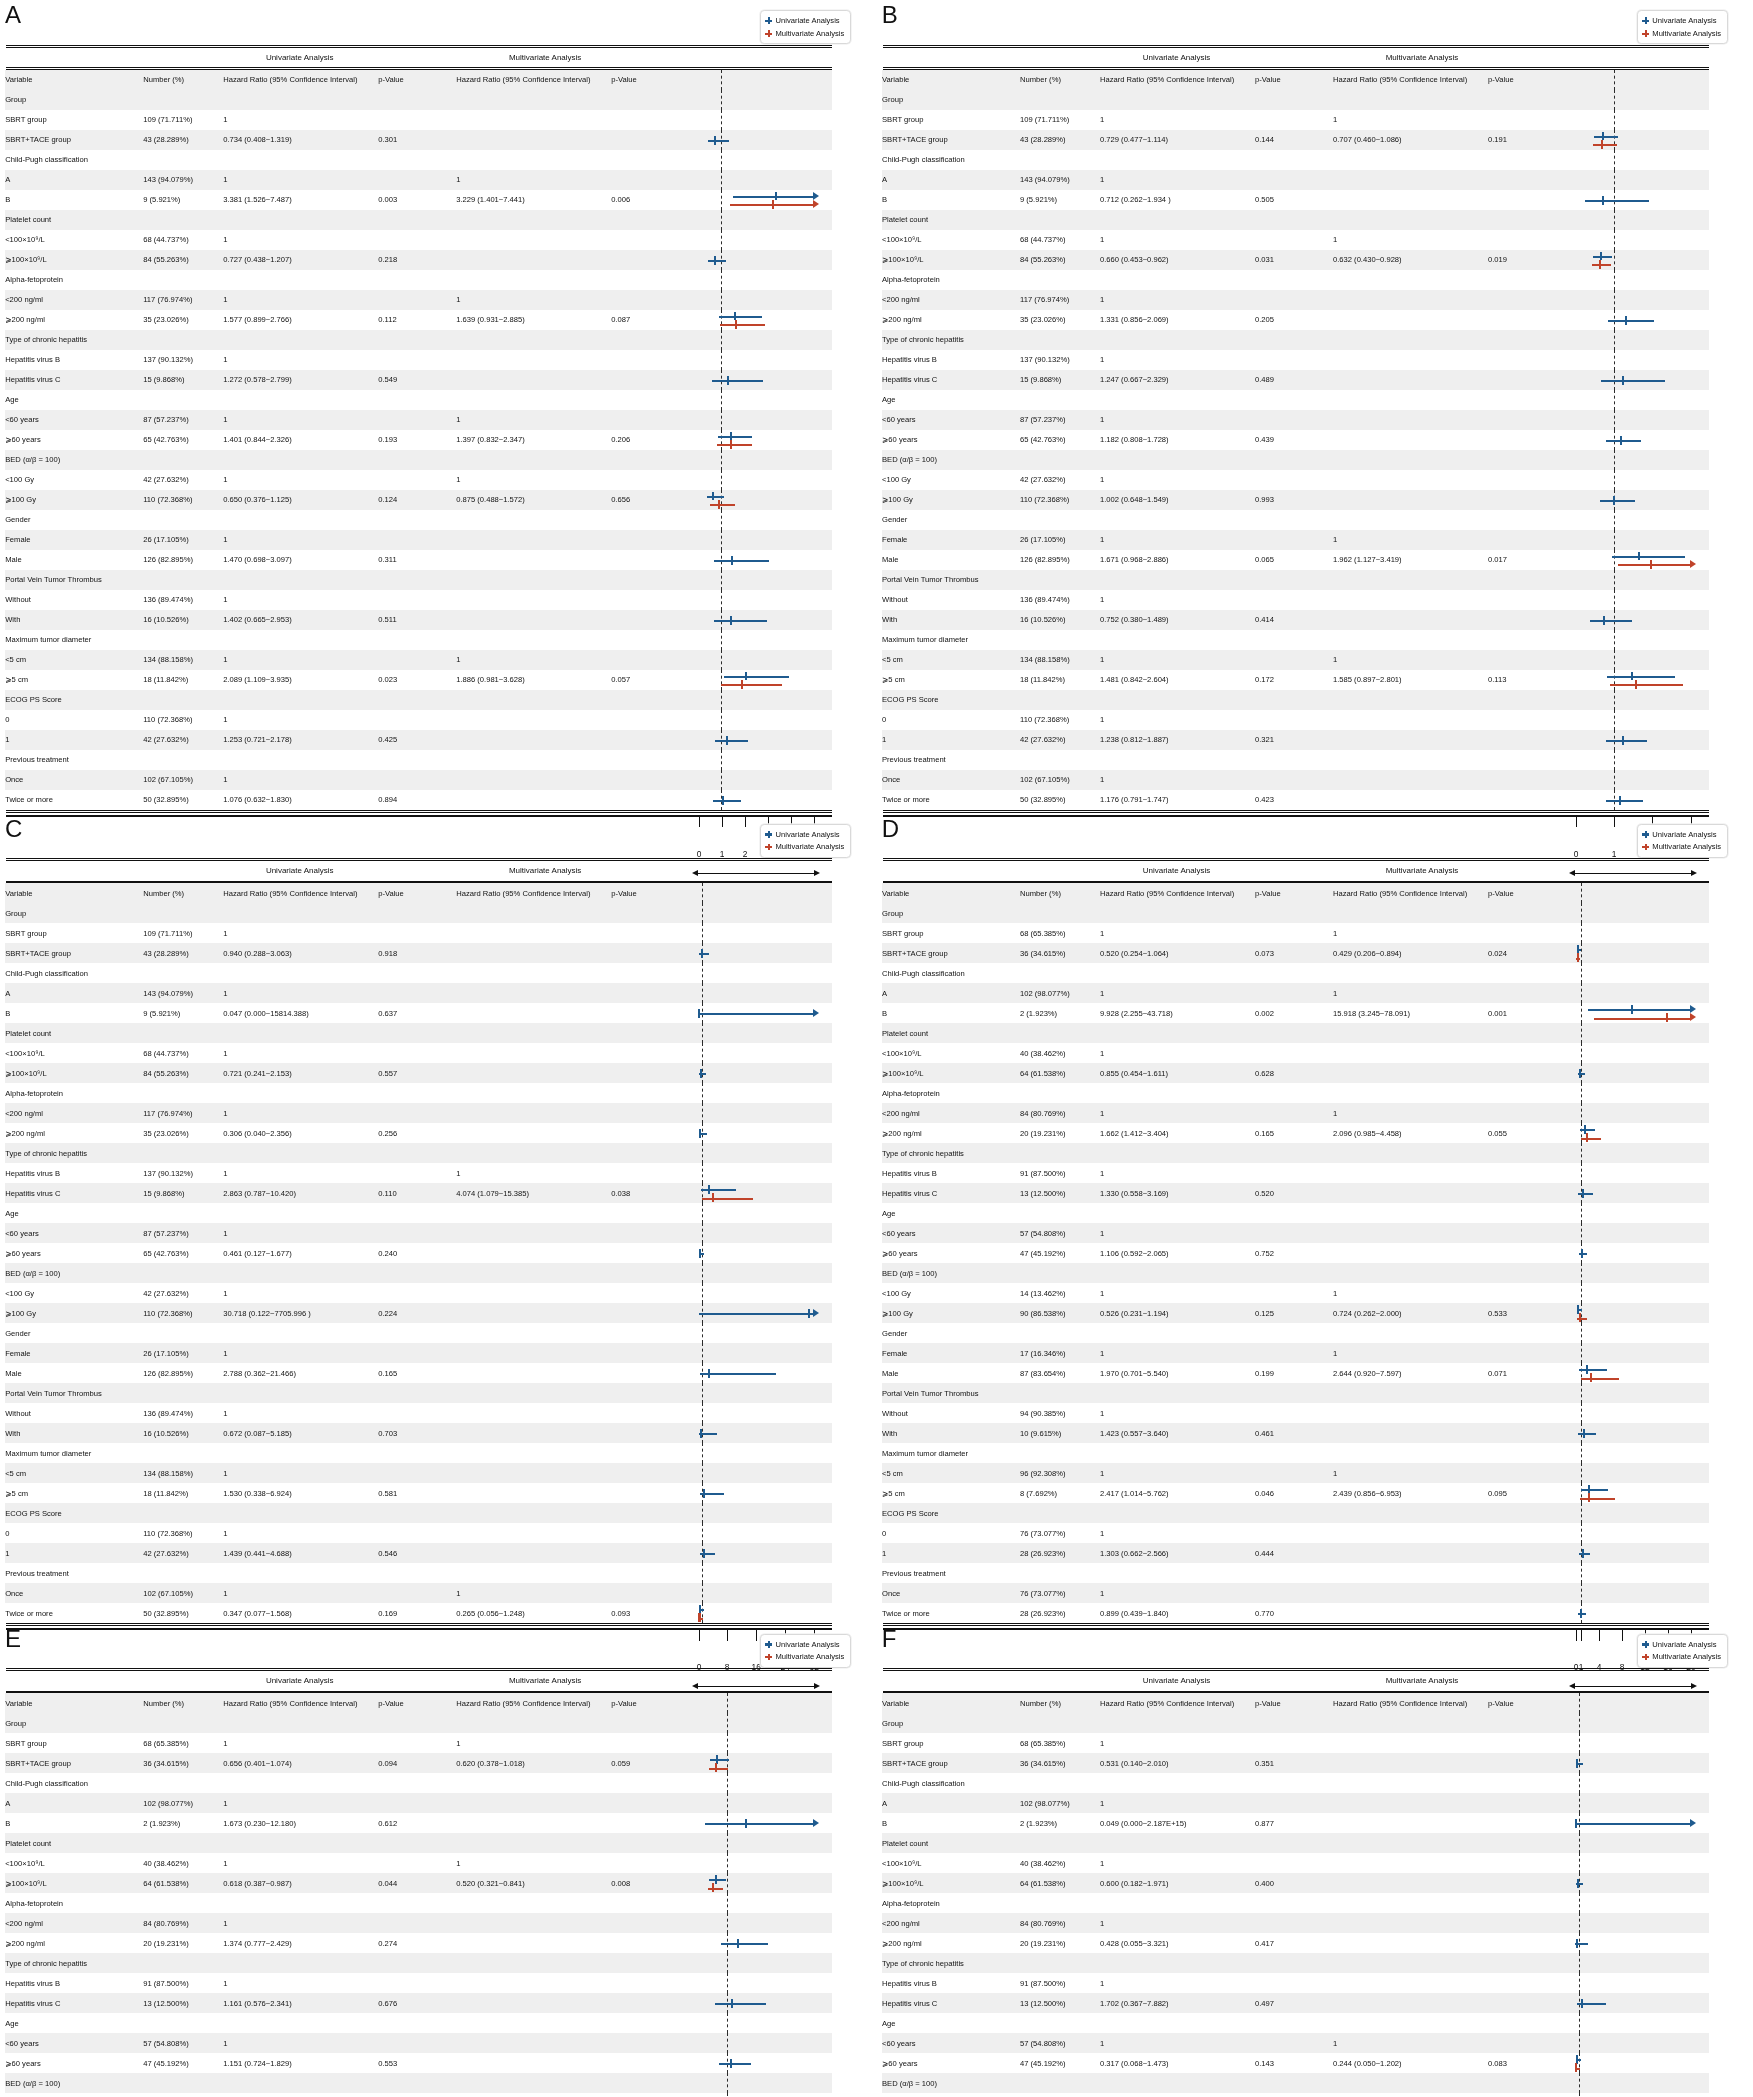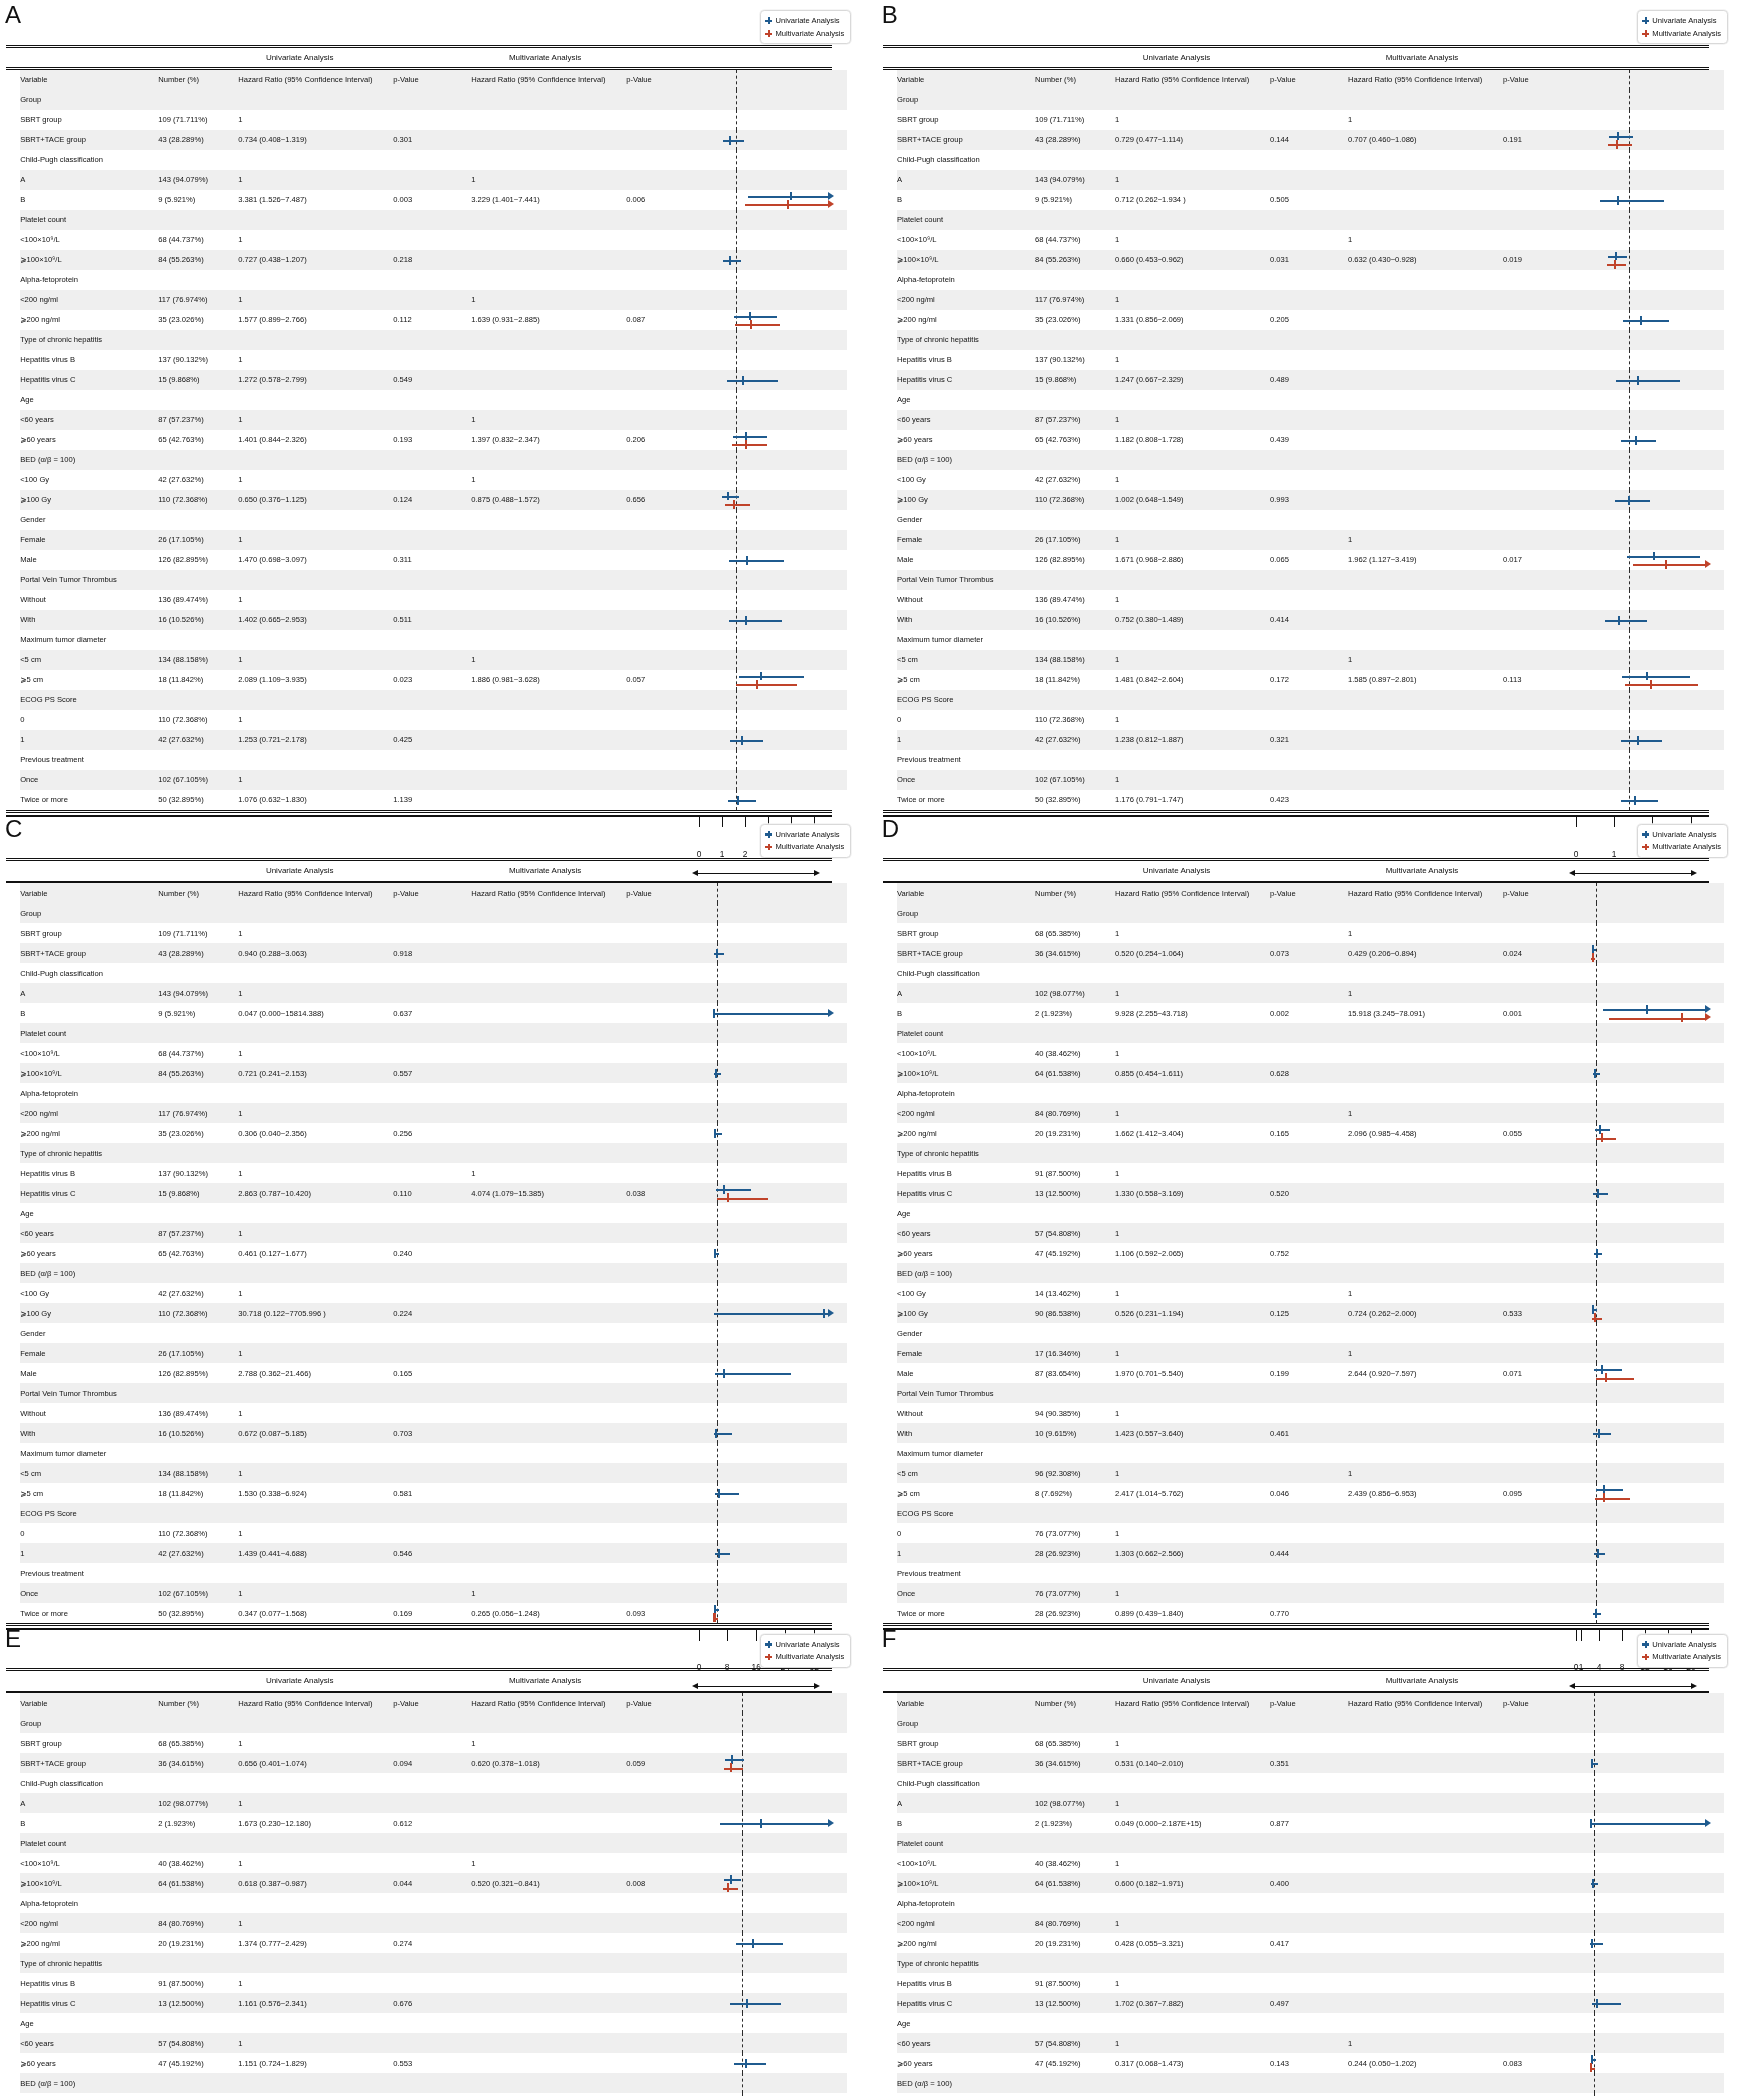--- a/index.html
+++ b/index.html
@@ -27,21 +27,21 @@
   .tbl-wrap{position:absolute;left:0;top:42px;width:864px;}
   .rule-top{border-top:1.7px solid #111;border-bottom:0.8px solid #111;height:1.3px;width:826px;margin-left:1.7px;}
   .rule-mid{border-top:1.3px solid #111;border-bottom:0.8px solid #111;height:0.8px;width:826px;margin-left:1.7px;}
   .rule-bot{border-top:1.3px solid #111;border-bottom:0.8px solid #111;height:0.8px;width:826px;margin-left:1.7px;}
 
   .grouphdr{position:relative;height:19.3px;width:826px;margin-left:1.7px;}
   .grouphdr span{position:absolute;top:5px;font-size:8px;color:#111;}
   .gh-uni{left:260px;}
   .gh-mul{left:503px;}
 
-  table.ft{border-collapse:collapse;width:826px;margin-left:16px;table-layout:fixed;}
+  table.ft{border-collapse:collapse;width:826px;margin-left:1px;table-layout:fixed;}
   table.ft td{padding:0;vertical-align:middle;font-size:7.6px;color:#111;}
   tr.r{height:20px;}
   tr.alt{background:#efefef;}
   tr.hdrrow{background:#efefef;}
   td.c-var{width:138px;padding-left:4.2px;}
   td.c-num{width:80px;}
   td.c-hr1{width:155px;}
   td.c-p1{width:78px;}
   td.c-hr2{width:155px;}
   td.c-p2{width:78px;}
@@ -589,21 +589,21 @@
               <td class="c-plot">
                 <div class="cellplot">
                   <div class="refline" style="left: 32px;"></div>
                 </div>
               </td>
             </tr>
             <tr class="r">
               <td class="c-var indent">Twice or more</td>
               <td class="c-num">50 (32.895%)</td>
               <td class="c-hr1">1.076 (0.632~1.830)</td>
-              <td class="c-p1">1.139</td>
+              <td class="c-p1">0.894</td>
               <td class="c-hr2"></td>
               <td class="c-p2"></td>
               <td class="c-plot">
                 <div class="cellplot">
                   <div class="refline" style="left: 32px;"></div>
                   <div class="whisk" style="left: 24px; width: 27.5px; top: 10px; background: rgb(31, 91, 143);"></div>
                   <div class="tickm" style="left: 33px; background: rgb(31, 91, 143); top: 5.9px;"></div>
                 </div>
               </td>
             </tr>

